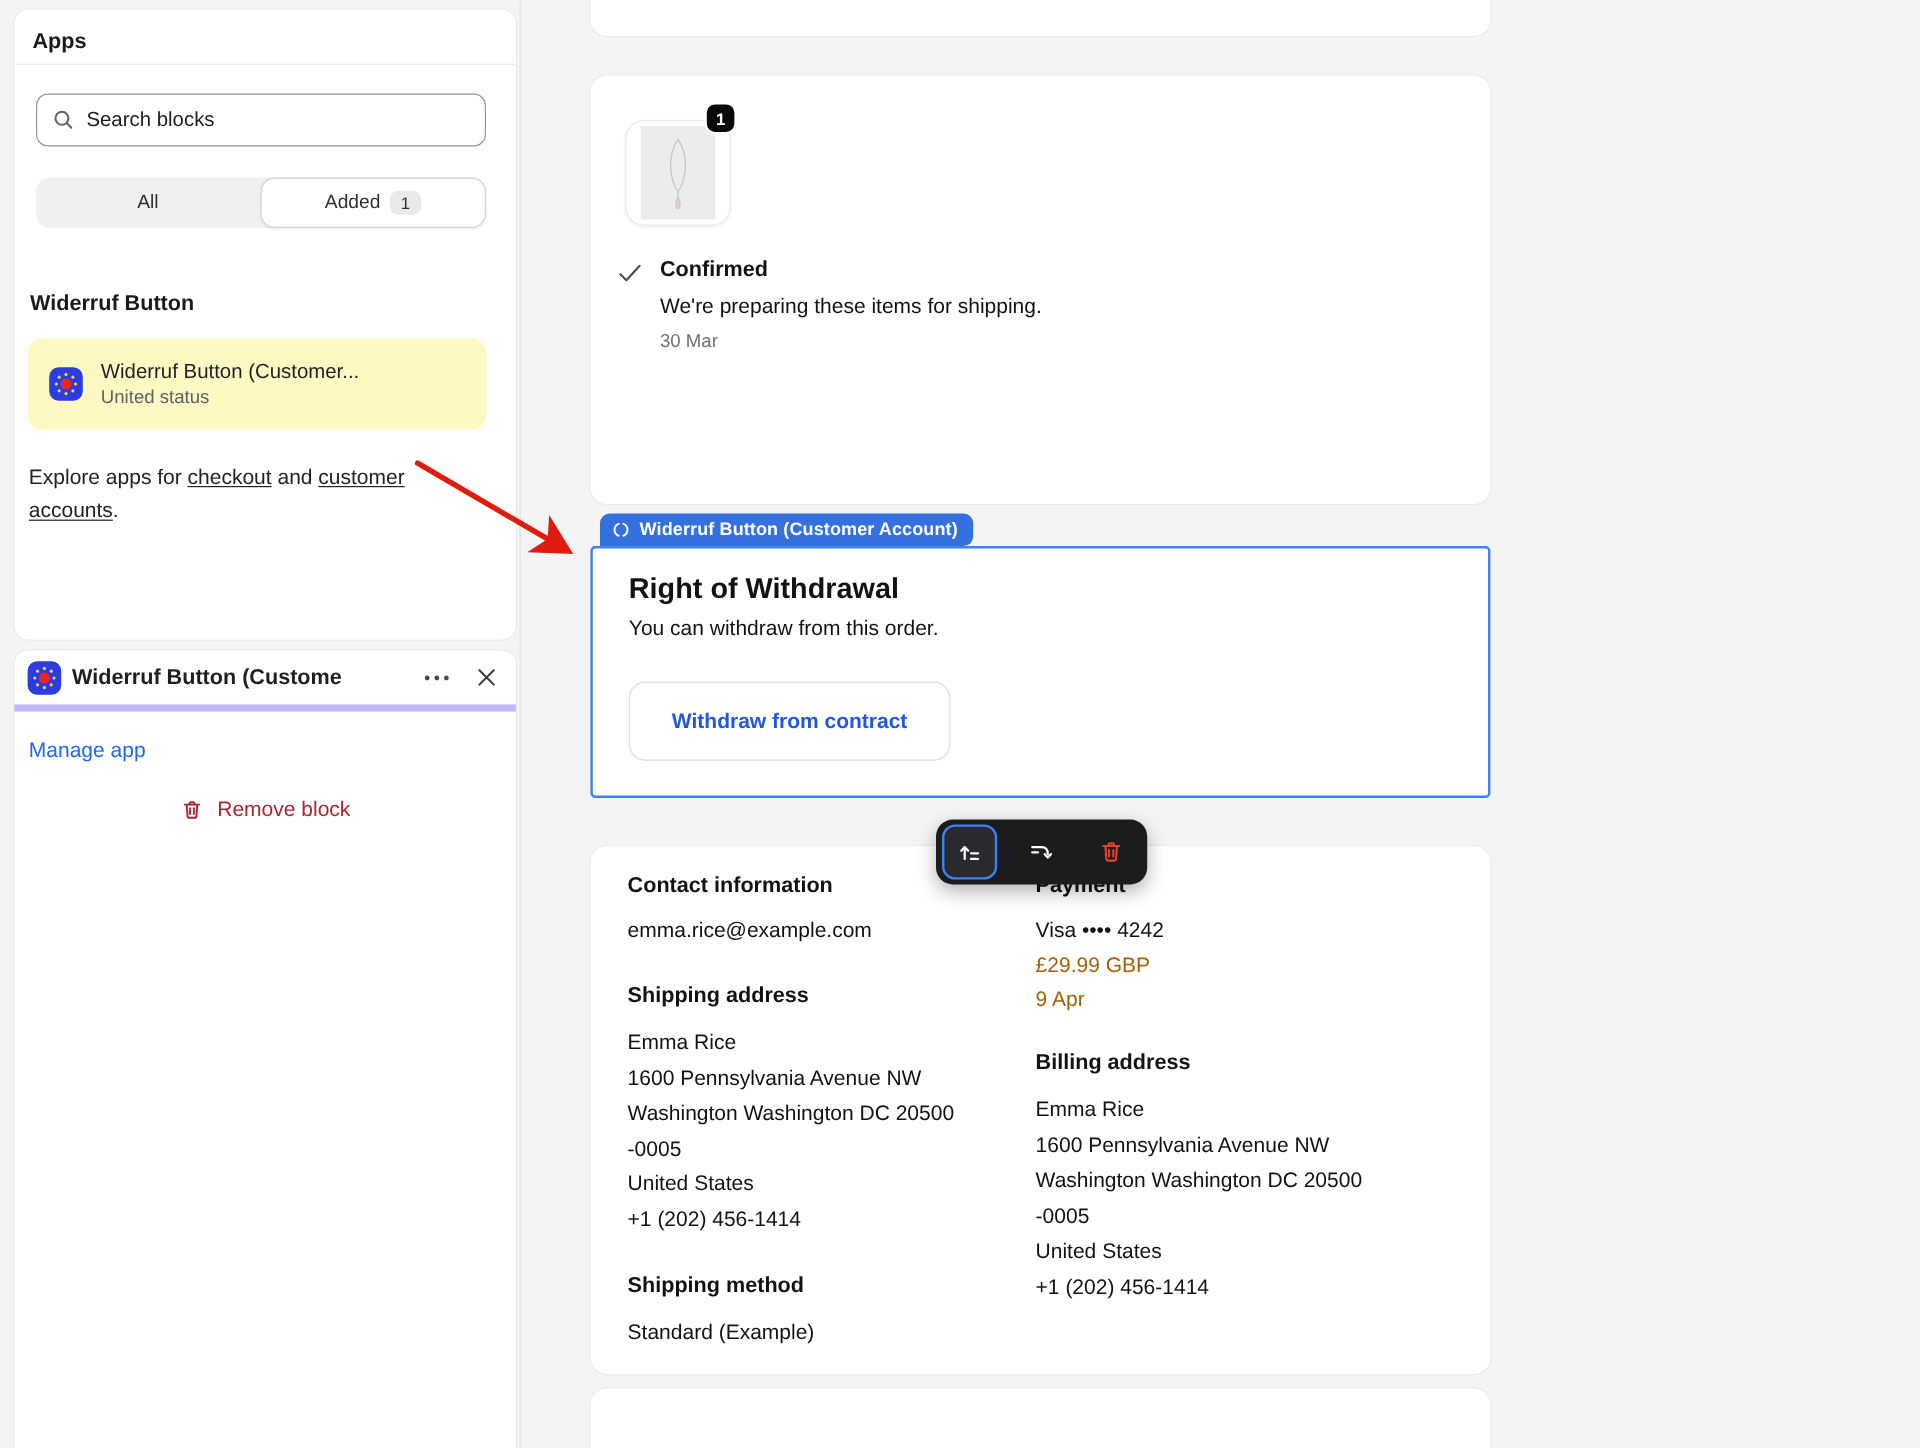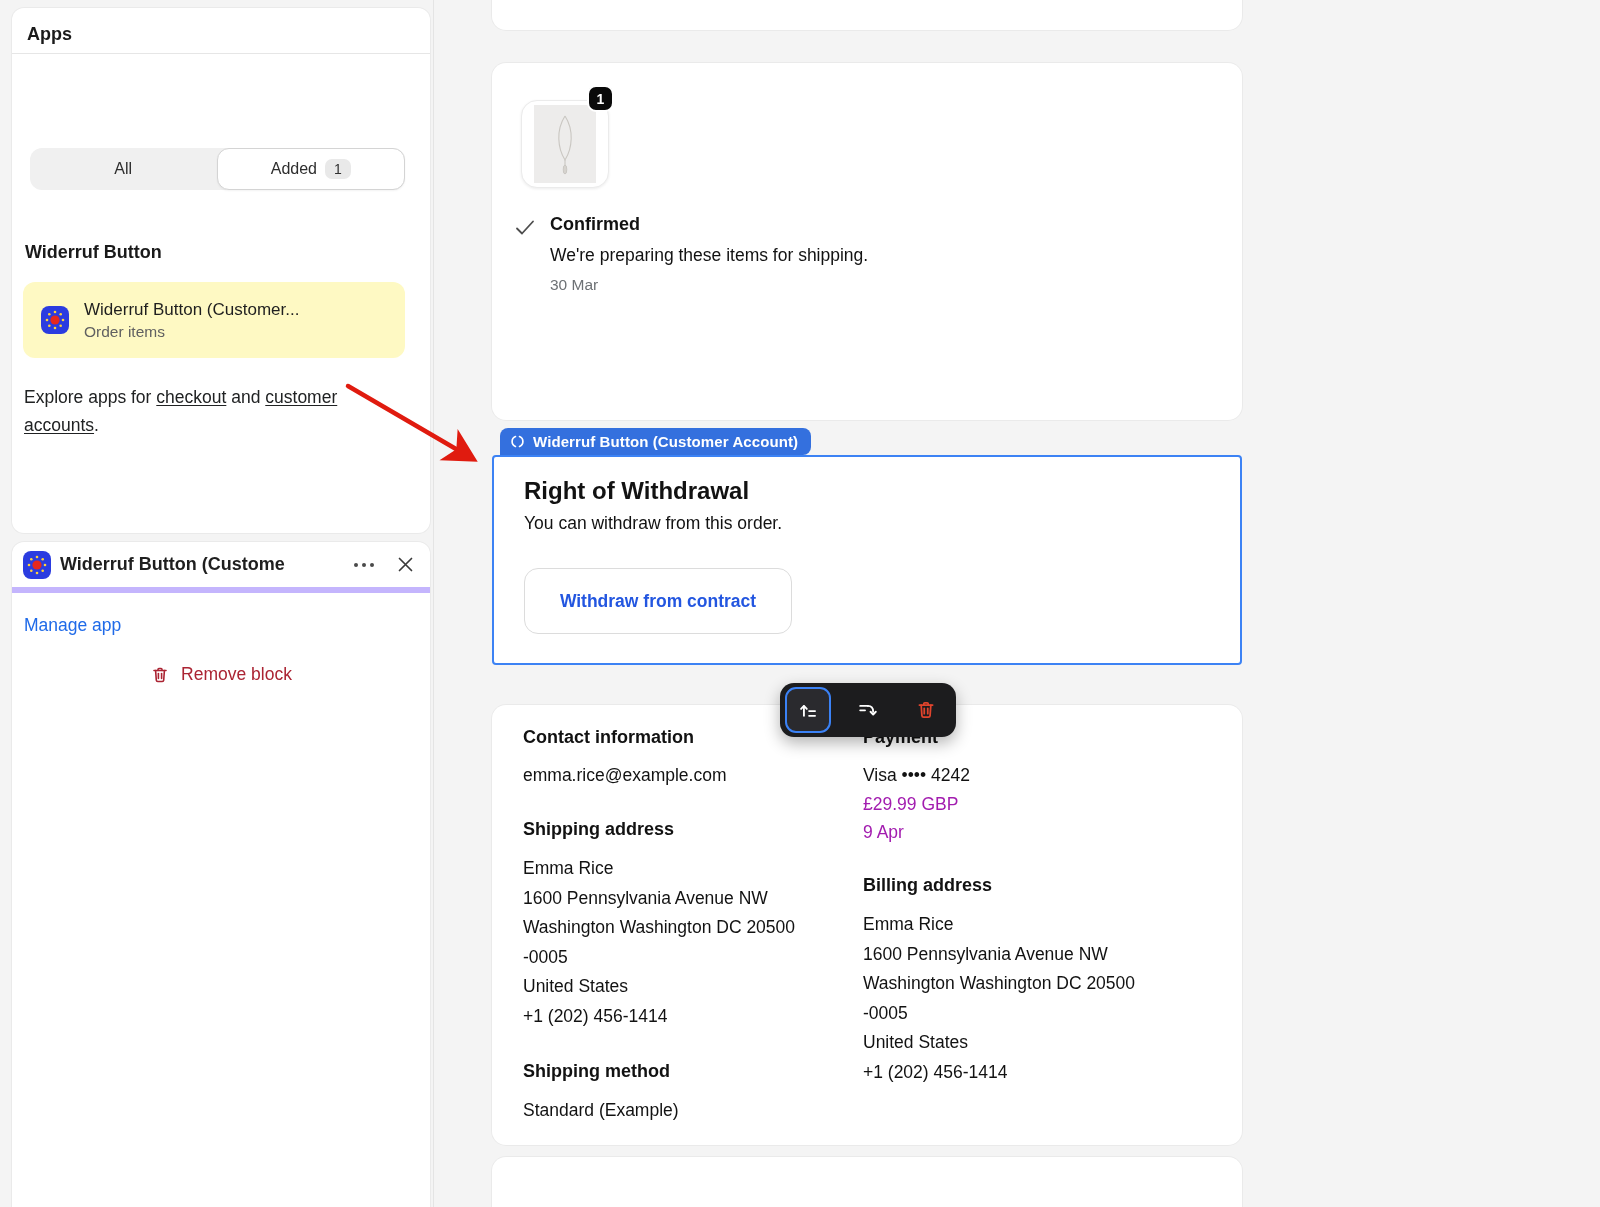--- a/index.html
+++ b/index.html
@@ -91,32 +91,41 @@
   .tb-btn { width:46px; height:46px; display:flex; align-items:center; justify-content:center;
     border-radius:11px; cursor:pointer; }
   .tb-active { margin-left:5px; border:2px solid #3b82f6; background:#2a2a2e; }
   .tb-plain { margin-left:13px; }
 
   .details-card { left:492px; top:705px; width:750px; height:440px; }
   .col { position:absolute; top:0; }
   .col-l { left:31px; } .col-r { left:371px; }
   .row { position:absolute; left:0; white-space:nowrap; font-size:17.5px; color:#121212; }
   .row.b { font-weight:bold; font-size:18px; }
-  .row.g { color:#a21caf; }
+  .row.g { color:#a16207; }
   .sliver-bottom { left:492px; top:1157px; width:750px; height:60px; border-radius:14px 14px 0 0; }
 
   .arrow-svg { left:0; top:0; width:1600px; height:1207px; pointer-events:none; z-index:4; }
 </style>
 </head>
 <body>
 
 <div class="abs card side-card-a">
   <div class="abs apps-title">Apps</div>
   <div class="side-divider" style="top:45px"></div>
 
+  <div class="abs search-box">
+    <span style="display:flex">
+      <svg width="20" height="20" viewBox="0 0 20 20">
+          <circle cx="8.6" cy="8.6" r="5.4" fill="none" stroke="#5f646a" stroke-width="1.7"></circle>
+          <line x1="12.7" y1="12.7" x2="16.4" y2="16.4" stroke="#5f646a" stroke-width="1.7" stroke-linecap="round"></line>
+        </svg>
+    </span>
+    <span class="search-ph">Search blocks</span>
+  </div>
 
   <div class="abs seg">
     <div class="seg-half">All</div>
     <div class="seg-half seg-added">
       <span>Added</span>
       <span class="seg-badge">1</span>
     </div>
   </div>
 
   <div class="abs sec-title">Widerruf Button</div>
@@ -133,21 +142,21 @@
             <circle cx="9.3" cy="20.7" r="1.3"></circle>
             <circle cx="7" cy="15" r="1.3"></circle>
             <circle cx="9.3" cy="9.3" r="1.3"></circle>
             <circle cx="15" cy="7" r="1.3"></circle>
             <circle cx="20.7" cy="9.3" r="1.3"></circle>
           </g>
         </svg>
     </span>
     <span>
       <div class="app-item-title">Widerruf Button (Customer...</div>
-      <div class="app-item-sub">Order items</div>
+      <div class="app-item-sub">United status</div>
     </span>
   </div>
 
   <div class="abs explore"><span>Explore apps for </span><a>checkout</a><span> and </span><a>customer accounts</a><span>.</span></div>
 </div>
 
 <div class="abs card side-card-b">
   <div class="blockpanel-header">
     <span style="display:flex">
       <svg width="30" height="30" viewBox="0 0 30 30">

